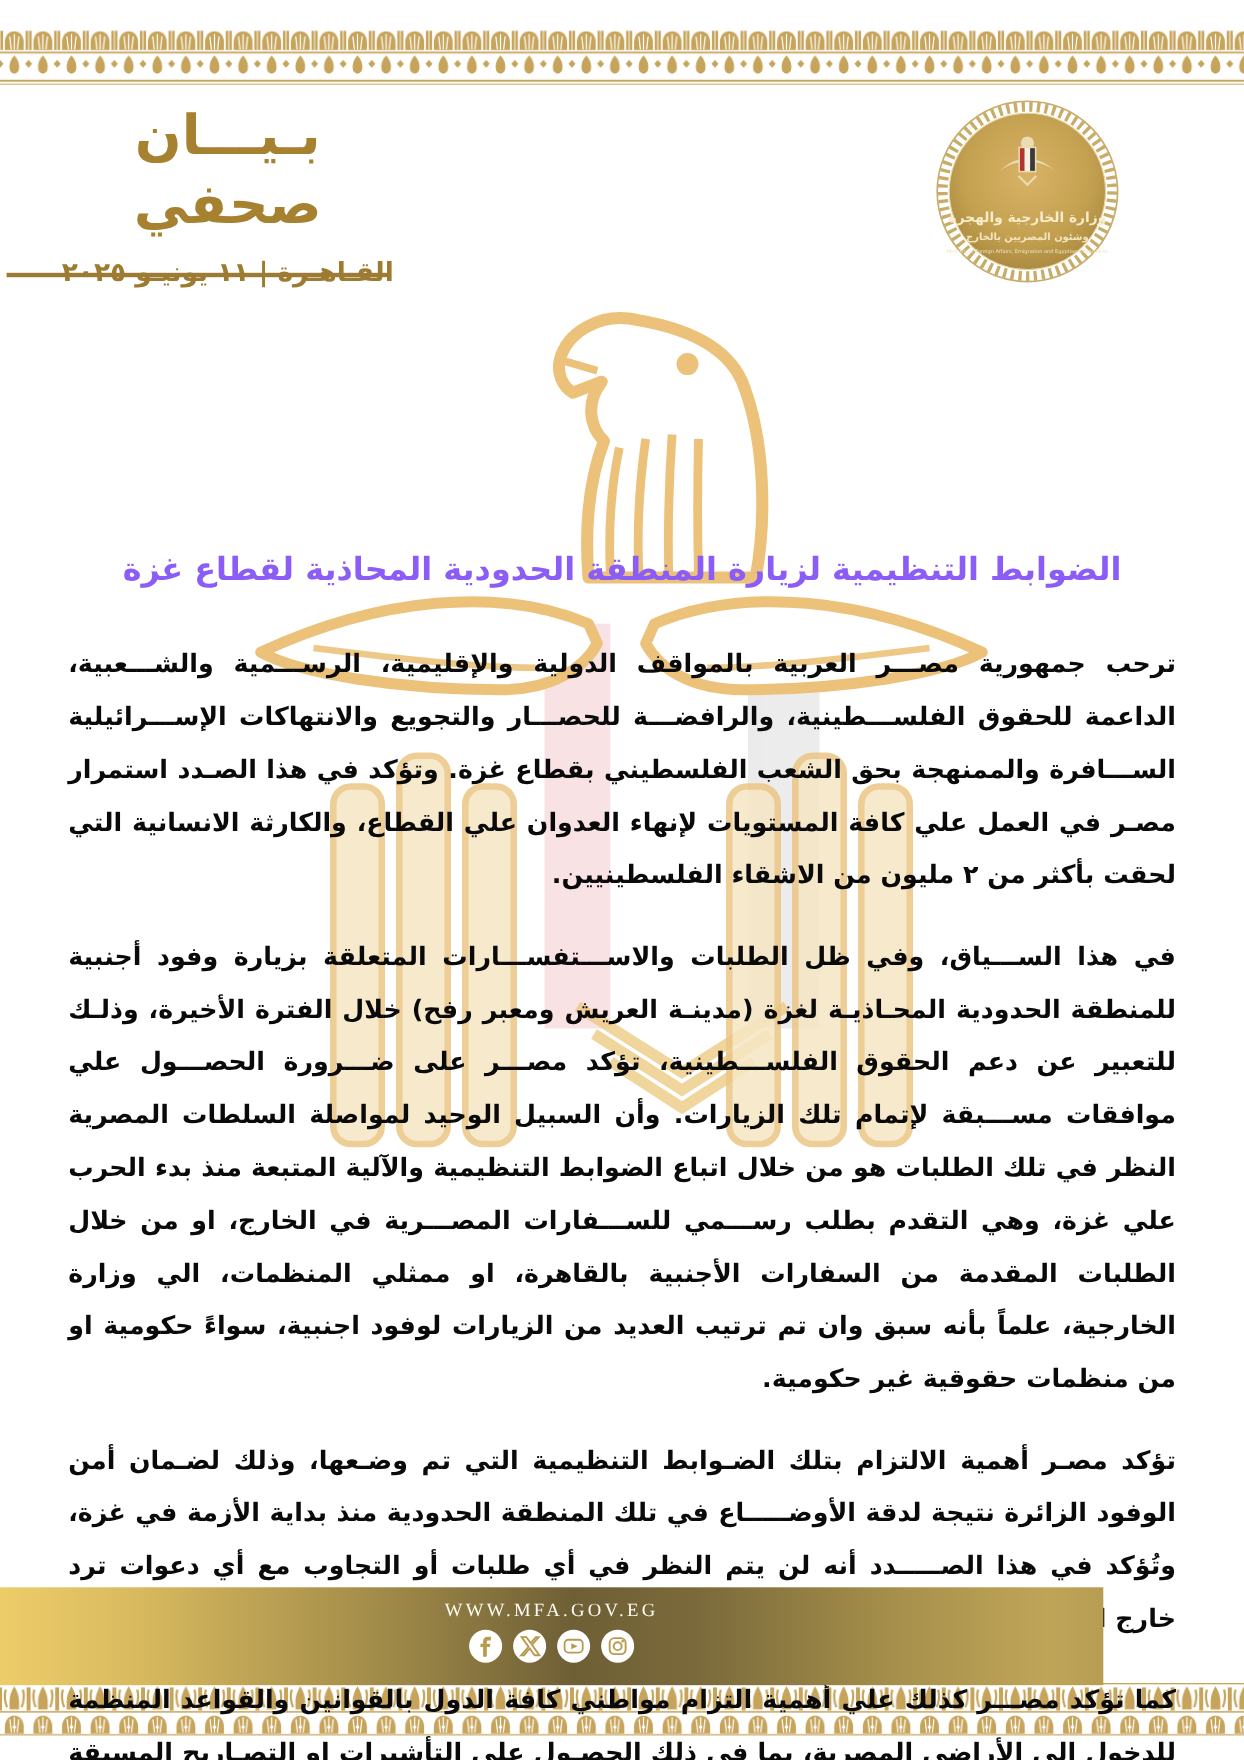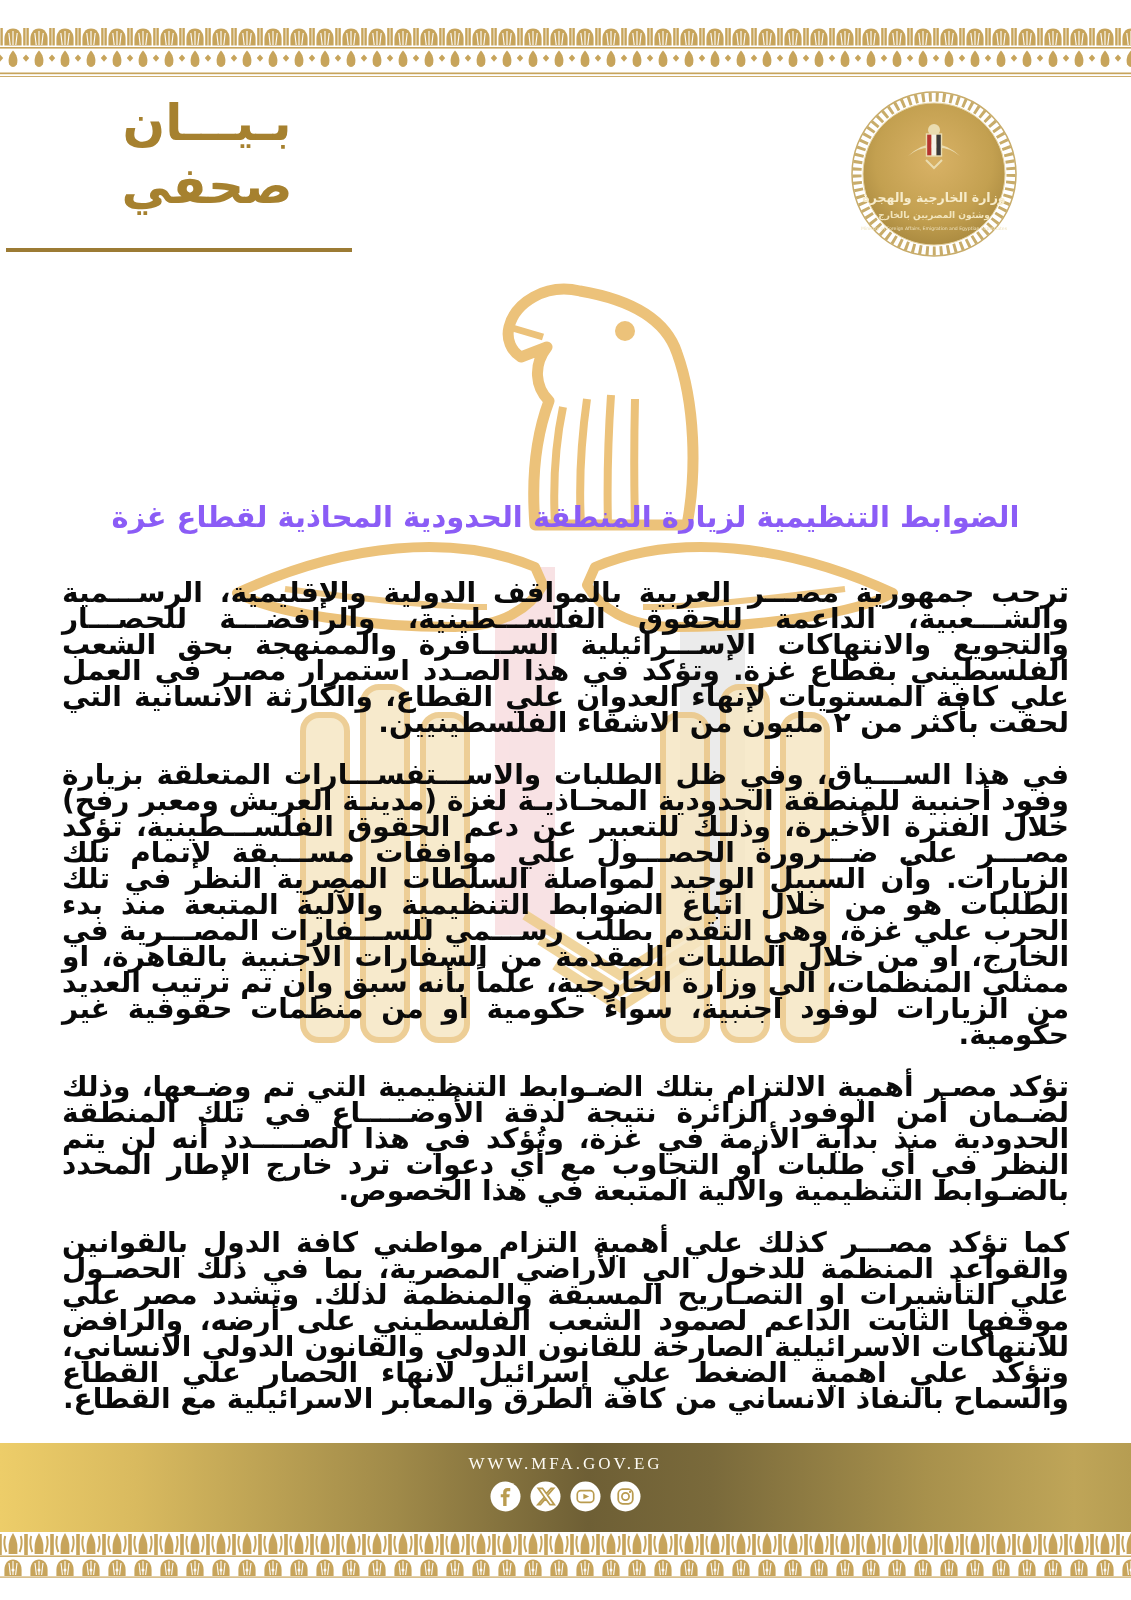--- a/index.html
+++ b/index.html
@@ -24,26 +24,26 @@
   .statement{
     position:absolute;top:500px;left:62px;width:1007px;z-index:2;
     direction:rtl;color:#0a0a0a;
   }
   .statement-title{
     margin:0 0 46px 0;text-align:center;
     font-size:29px;font-weight:bold;color:#8b5cf6;
   }
   .statement p{
     margin:0 0 26px 0;
-    font-size:28px;font-weight:bold;line-height:26px;
+    font-size:23px;font-weight:bold;line-height:48px;
     text-align:justify;
   }
   
   .footer{
-    position:absolute;top:1443px;left:0;width:1131px;height:89px;z-index:3;
+    position:absolute;top:1443px;left:0;width:1003px;height:89px;z-index:3;
     background:linear-gradient(90deg,#EDCD69 0%,#D9BA5F 12%,#A08A49 35%,
                #6E5F35 52%,#7A6A3B 63%,#A8914C 82%,#BFA558 95%,#B69D52 100%);
   }
   .website{
     margin-top:11px;text-align:center;
     font-family:"Liberation Serif",serif;
     font-size:17px;letter-spacing:3px;color:#FDFBF4;
   }
   .icons{display:flex;justify-content:center;gap:9px;margin-top:7px;}
   .icon{width:31px;height:31px;display:block;cursor:pointer;}
@@ -72,20 +72,21 @@
             <path d="M8.8 7 L10.2 19"></path>
             <path d="M17.2 7 L15.8 19"></path>
         </g>
       </pattern>
     </defs>
     <rect width="1131" height="52" fill="url(#friezeTop)"></rect>
   </svg>
 
   <div class="header-left">
     <h1 class="header-title">بـيـــان صحفي</h1>
+    <div class="dateline">القـاهـرة | ١١ يونيـو ٢٠٢٥</div>
   </div>
   <div class="rule"></div>
 
   <svg class="seal" viewBox="0 0 168 168">
     <defs>
       <radialGradient id="sealGrad" cx="50%" cy="40%" r="75%">
         <stop offset="0%" stop-color="#D9B266"></stop>
         <stop offset="55%" stop-color="#C3A050"></stop>
         <stop offset="100%" stop-color="#997B35"></stop>
       </radialGradient>

